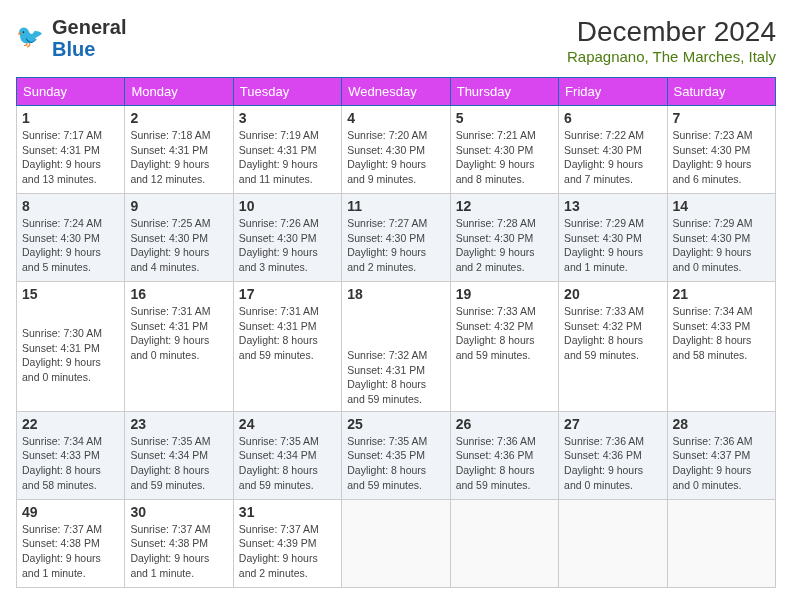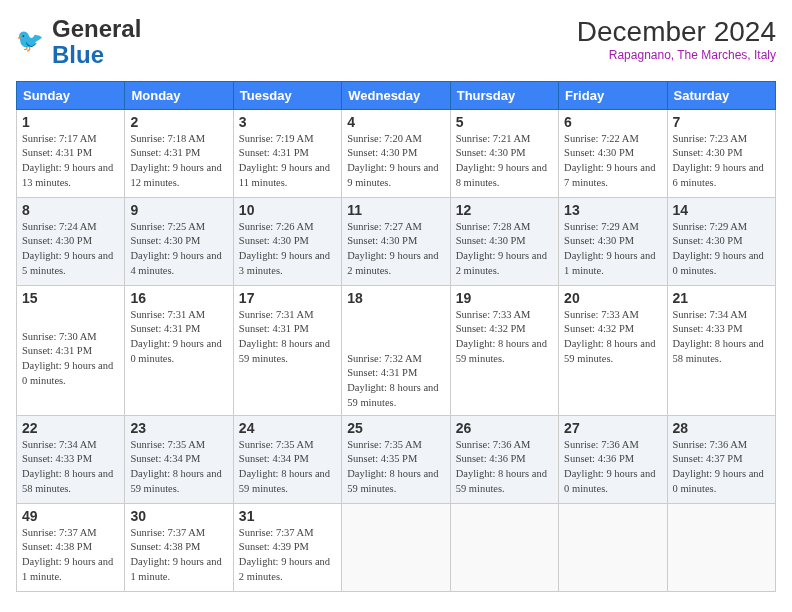--- a/index.html
+++ b/index.html
@@ -15,56 +15,56 @@
       justify-content: space-between;
       align-items: flex-start;
       margin-bottom: 12px;
     }
     .logo {
       display: flex;
       align-items: center;
       gap: 4px;
     }
     .logo-text {
-      font-size: 24px;
+      font-size: 20px;
       font-weight: bold;
       color: #333;
       line-height: 1.1;
     }
     .logo-text span {
       color: #1a6bb5;
     }
     .logo-bird {
       width: 32px;
       height: 32px;
     }
     .title-block {
       text-align: right;
     }
     .month-title {
       font-size: 28px;
       font-weight: normal;
       color: #333;
     }
     .location {
-      font-size: 12px;
-      color: #a21caf;
+      font-size: 15px;
+      color: #4d7c0f;
     }
     .calendar {
       width: 100%;
       border-collapse: collapse;
       font-size: 11px;
     }
     .calendar th {
-      background: #3b82f6;
+      background: #d946ef;
       color: #fff;
       text-align: left;
       padding: 6px 6px;
       font-size: 13px;
-      font-weight: bold;
+      font-weight: normal;
       border: 1px solid #1a6bb5;
     }
     .calendar td {
       border: 1px solid #ccc;
       vertical-align: top;
       padding: 4px 5px;
       width: calc(100% / 7);
       height: 88px;
       background: #fff;
     }
@@ -75,21 +75,20 @@
       font-size: 14px;
       font-weight: bold;
       color: #333;
       display: block;
       margin-bottom: 2px;
     }
     .day-info {
       color: #444;
       font-size: 10.5px;
       line-height: 1.4;
-      font-family: Liberation Serif, serif;
     }
     .empty-cell {
       background: #f9f9f9 !important;
     }
   </style>
 </head>
 <body>
 
 <div class="header">
   <div class="logo">

